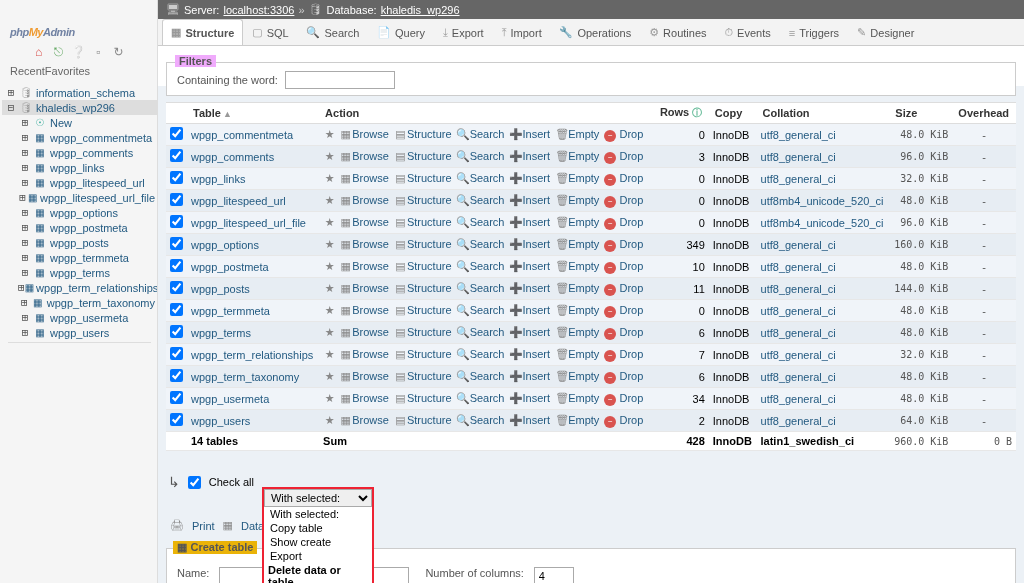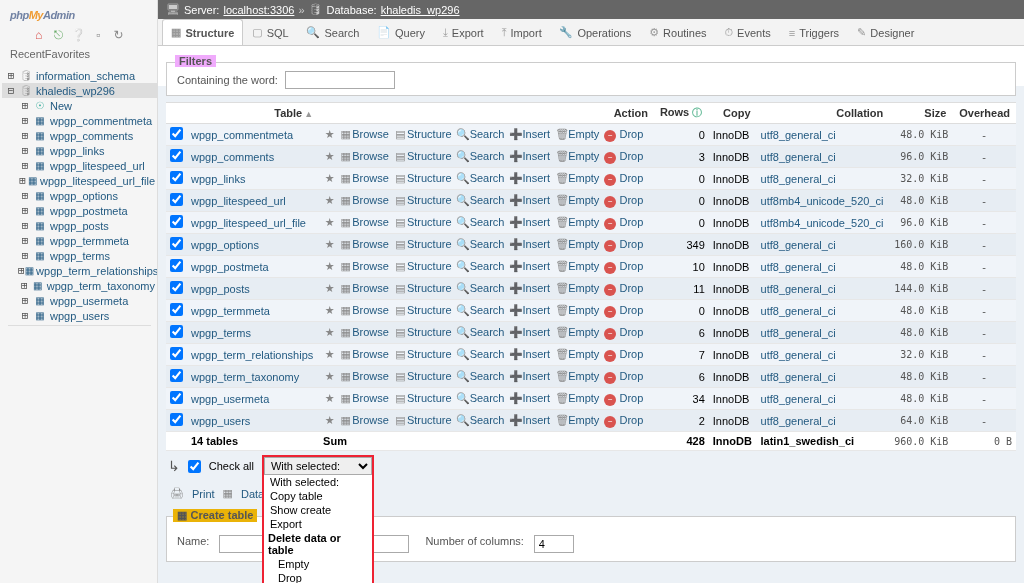--- a/index.html
+++ b/index.html
@@ -1,20 +1,20 @@
 <!DOCTYPE html>
 <html><head>
 <meta charset="utf-8">
 <style>
 * { margin: 0; padding: 0; box-sizing: border-box; font-family: sans-serif; font-size: 11px; }
 body { background: #fff; width: 1024px; height: 583px; overflow: hidden; display: flex; }
 
 
 .sidebar { width: 158px; height: 583px; background: #f5f5f5; border-right: 1px solid #ddd; overflow-y: auto; flex-shrink: 0; }
-.logo { padding: 2px 10px 2px; }
+.logo { padding: 19px 10px 2px; }
 .logo-text { font-family: Verdana, sans-serif; font-size: 19px; font-style: italic; font-weight: bold; letter-spacing: -0.5px; }
 .logo-php { color: #7182a3; }
 .logo-my { color: #ef9b32; }
 .logo-admin { color: #7182a3; }
 .sb-icons { padding: 2px 10px 4px; display: flex; gap: 6px; justify-content: center; }
 .sb-icons span { width: 14px; height: 14px; display: inline-block; font-size: 12px; line-height:14px; text-align:center; }
 .sb-tabs { display: flex; padding: 2px 10px 4px; color: #666; font-size: 11px; }
 .sb-tabs span { cursor: pointer; }
 
 .tree { padding: 4px 0 4px 2px; }
@@ -40,40 +40,40 @@
 .nav-tab.active { background:#fff; border-color:#ccc; font-weight:bold; color:#555; border-radius:3px 3px 0 0; }
 .nav-tab .icon { color:#999; }
 
 .content { flex:1; padding: 6px 8px 0; overflow:auto; position:relative; background: linear-gradient(to bottom, #fff 0, #fff 40px, #ecf1f6 40px); }
 .filters-box { border:1px solid #ccc; padding: 8px 10px 6px; margin: 10px 0 6px; position:relative; background:#fff; }
 .filters-box .legend { position:absolute; top:-8px; left:8px; background:#f0abfc; padding:0 4px; font-weight:bold; color:#555; }
 .filters-box label { margin-right:4px; color:#555; }
 .filters-box input { border:1px solid #aaa; padding:2px 4px; width:110px; }
 
 .tbl { border-collapse:collapse; width:100%; margin-top:2px; }
-.tbl th { background:#fff; border-bottom:1px solid #ddd; border-top:1px solid #ddd; text-align:right; padding:3px 6px; font-weight:bold; color:#333; }
+.tbl th { background:#fff; border-bottom:1px solid #ddd; border-top:1px solid #ddd; text-align:left; padding:3px 6px; font-weight:bold; color:#333; }
 .tbl th.sortable span.sort { color:#999; font-size:9px; margin-left:2px;}
 .tbl th.help::after { content:" ⓘ"; color:#6b9; font-size:10px; }
 .tbl td { padding:3px 4px; border-bottom:1px solid #e7e7e7; vertical-align:middle; }
 .tbl tr.odd td { background:#f0f4f9; }
 .tbl tr.even td { background:#e7edf3; }
 .tbl a.tname { color:#235a81; text-decoration:none; }
 .tbl a.act { color:#235a81; text-decoration:none; margin-right:2px; }
 .tbl td.actions span.ic { display:inline-block; width:13px; text-align:center; color:#888; }
 .tbl td.actions .star { color:#ccc; }
 .tbl td.actions .drop { color:#fff; background:#d9534f; border-radius:50%; width:12px; height:12px; display:inline-block; line-height:12px; text-align:center; font-size:8px; }
 .tbl td.num { text-align:right; }
 .tbl td.size { font-family:monospace; font-size:10px; color:#555; text-align:right; }
 .tbl td.dash { text-align:center; color:#555; }
 .tbl tr.footer td { background:#fff; font-weight:bold; }
 .tbl tr.footer td.size { font-weight:normal; }
 
 .bulk-row { display:flex; align-items:center; gap:8px; padding:4px 2px 6px; }
 .bulk-row .arrow { font-size:14px; color:#555; }
-.bulk-row .sel-wrap { position:relative; }
+.bulk-row .sel-wrap { position:relative;margin-top:32px; }
 .bulk-row select { border:1px solid #aaa; padding:1px 2px; width:108px; font-size:11px; }
 
 .sel-wrap { border:2px solid #e23; }
 .dropdown { position:absolute; top:100%; left:-2px; width:112px; background:#fff; border:2px solid #e23; border-top:none; z-index:20; }
 .dropdown .item { padding:1px 6px; cursor:pointer; }
 .dropdown .group { padding:1px 4px; font-weight:bold; }
 .dropdown .item.sub { padding-left:14px; }
 
 .print-row { padding:4px 4px 8px; display:flex; align-items:center; gap:8px; }
 .print-row a { color:#235a81; text-decoration:none; }

